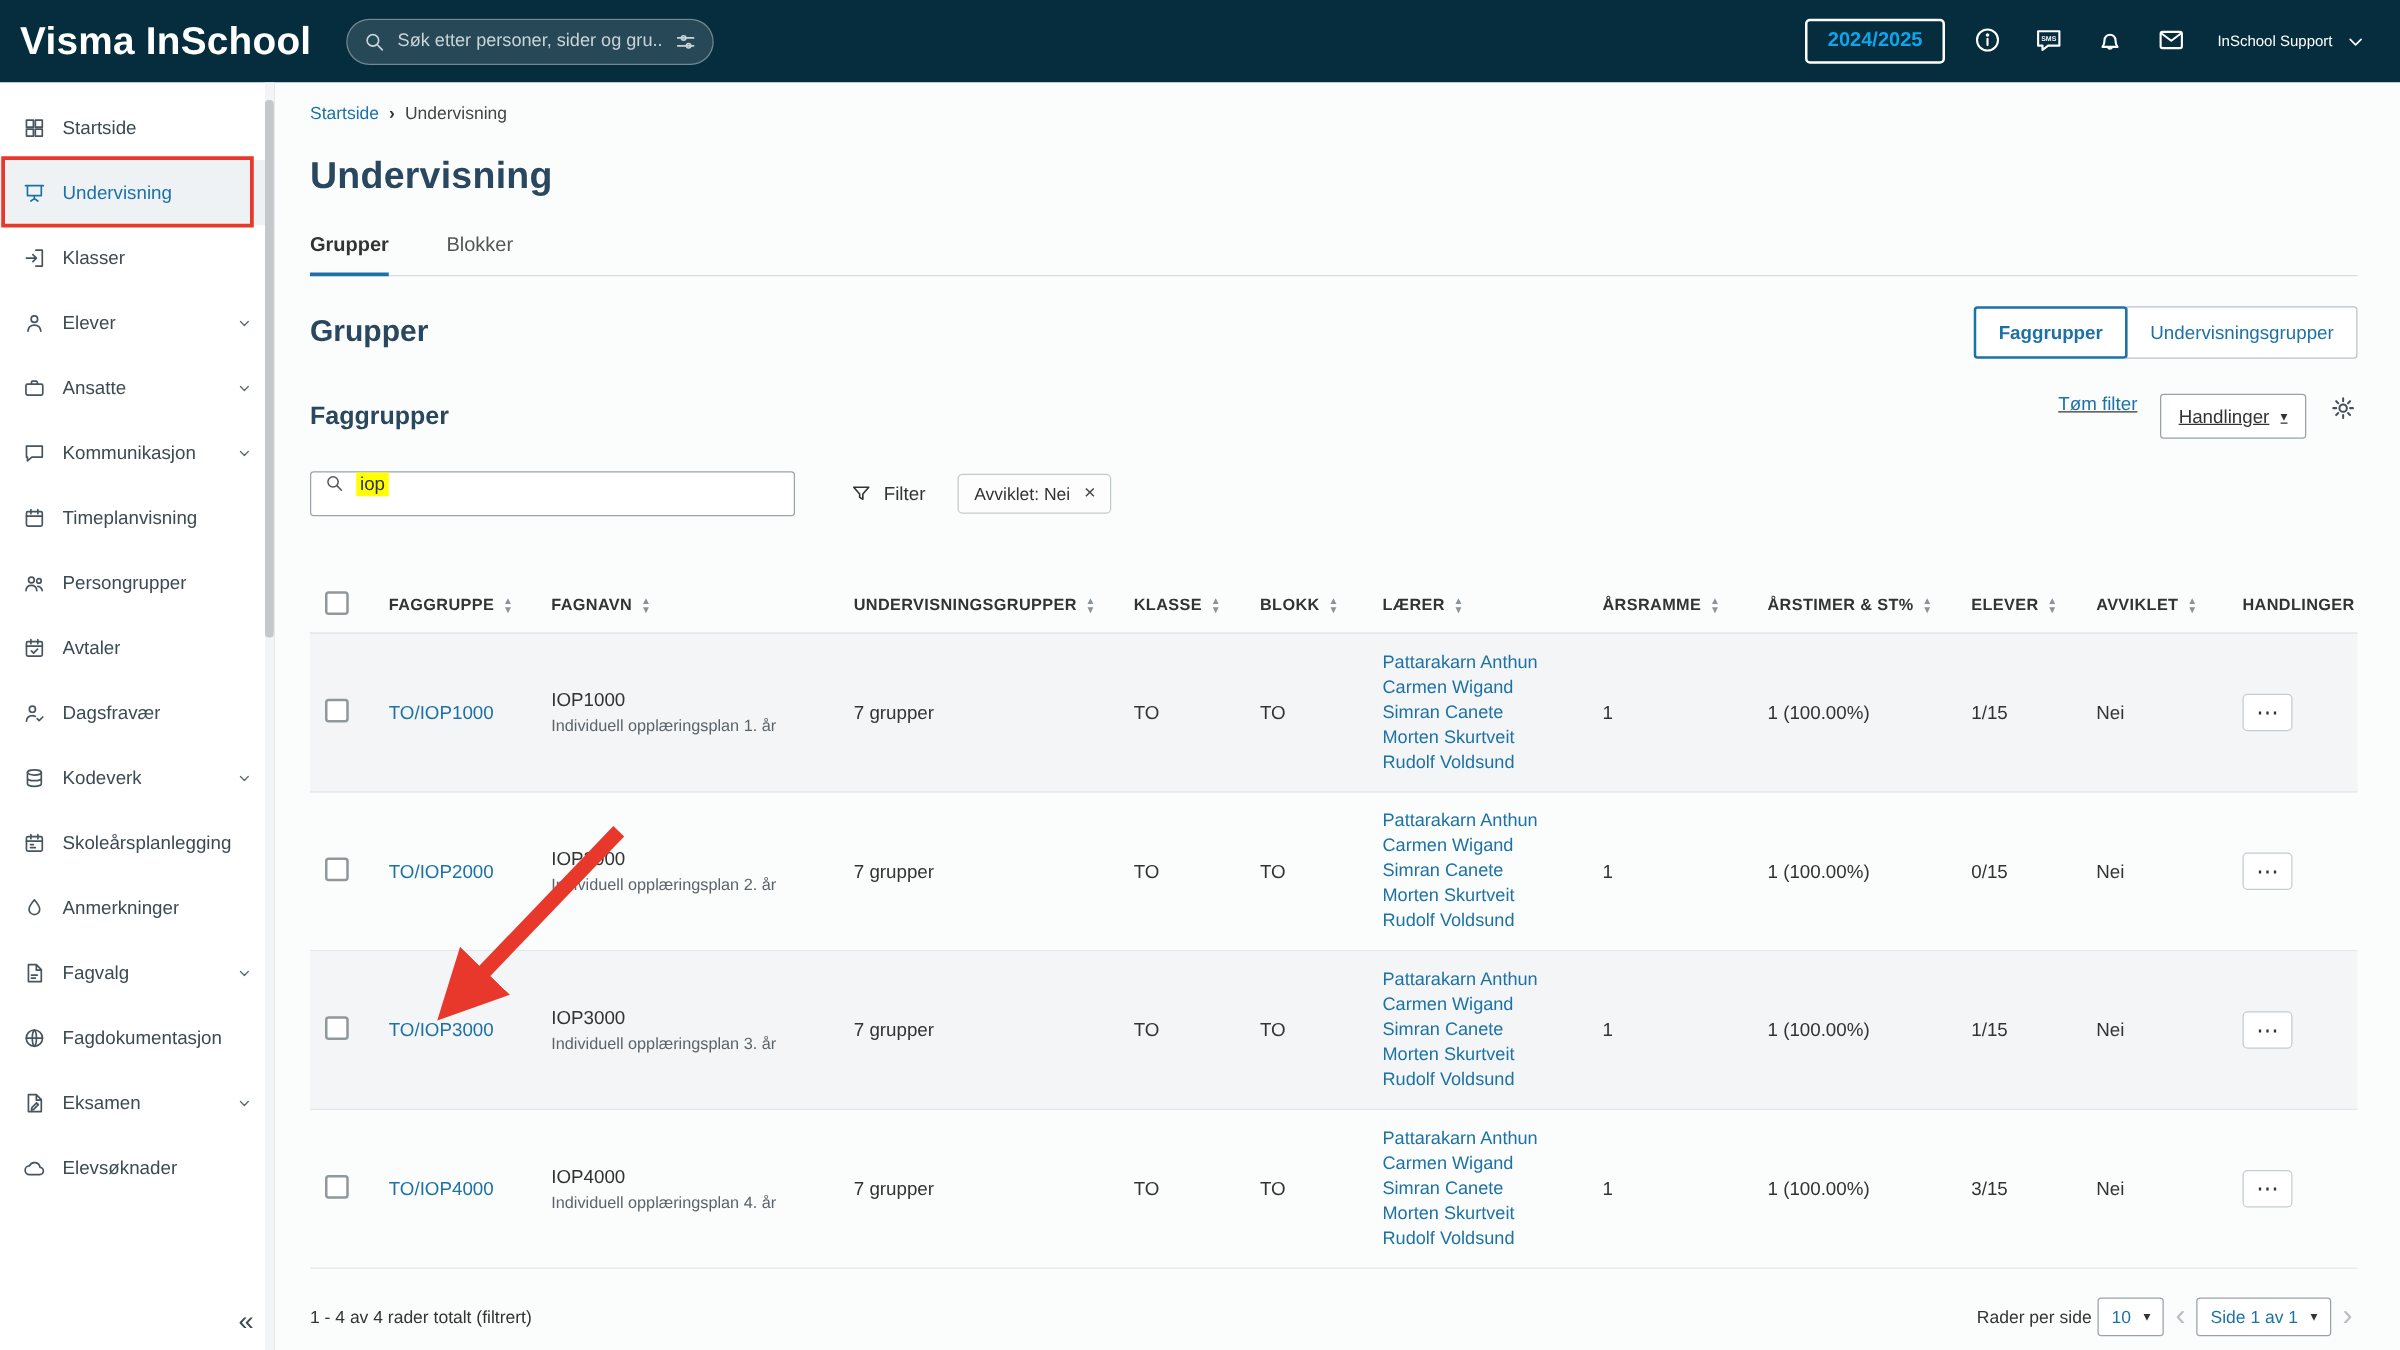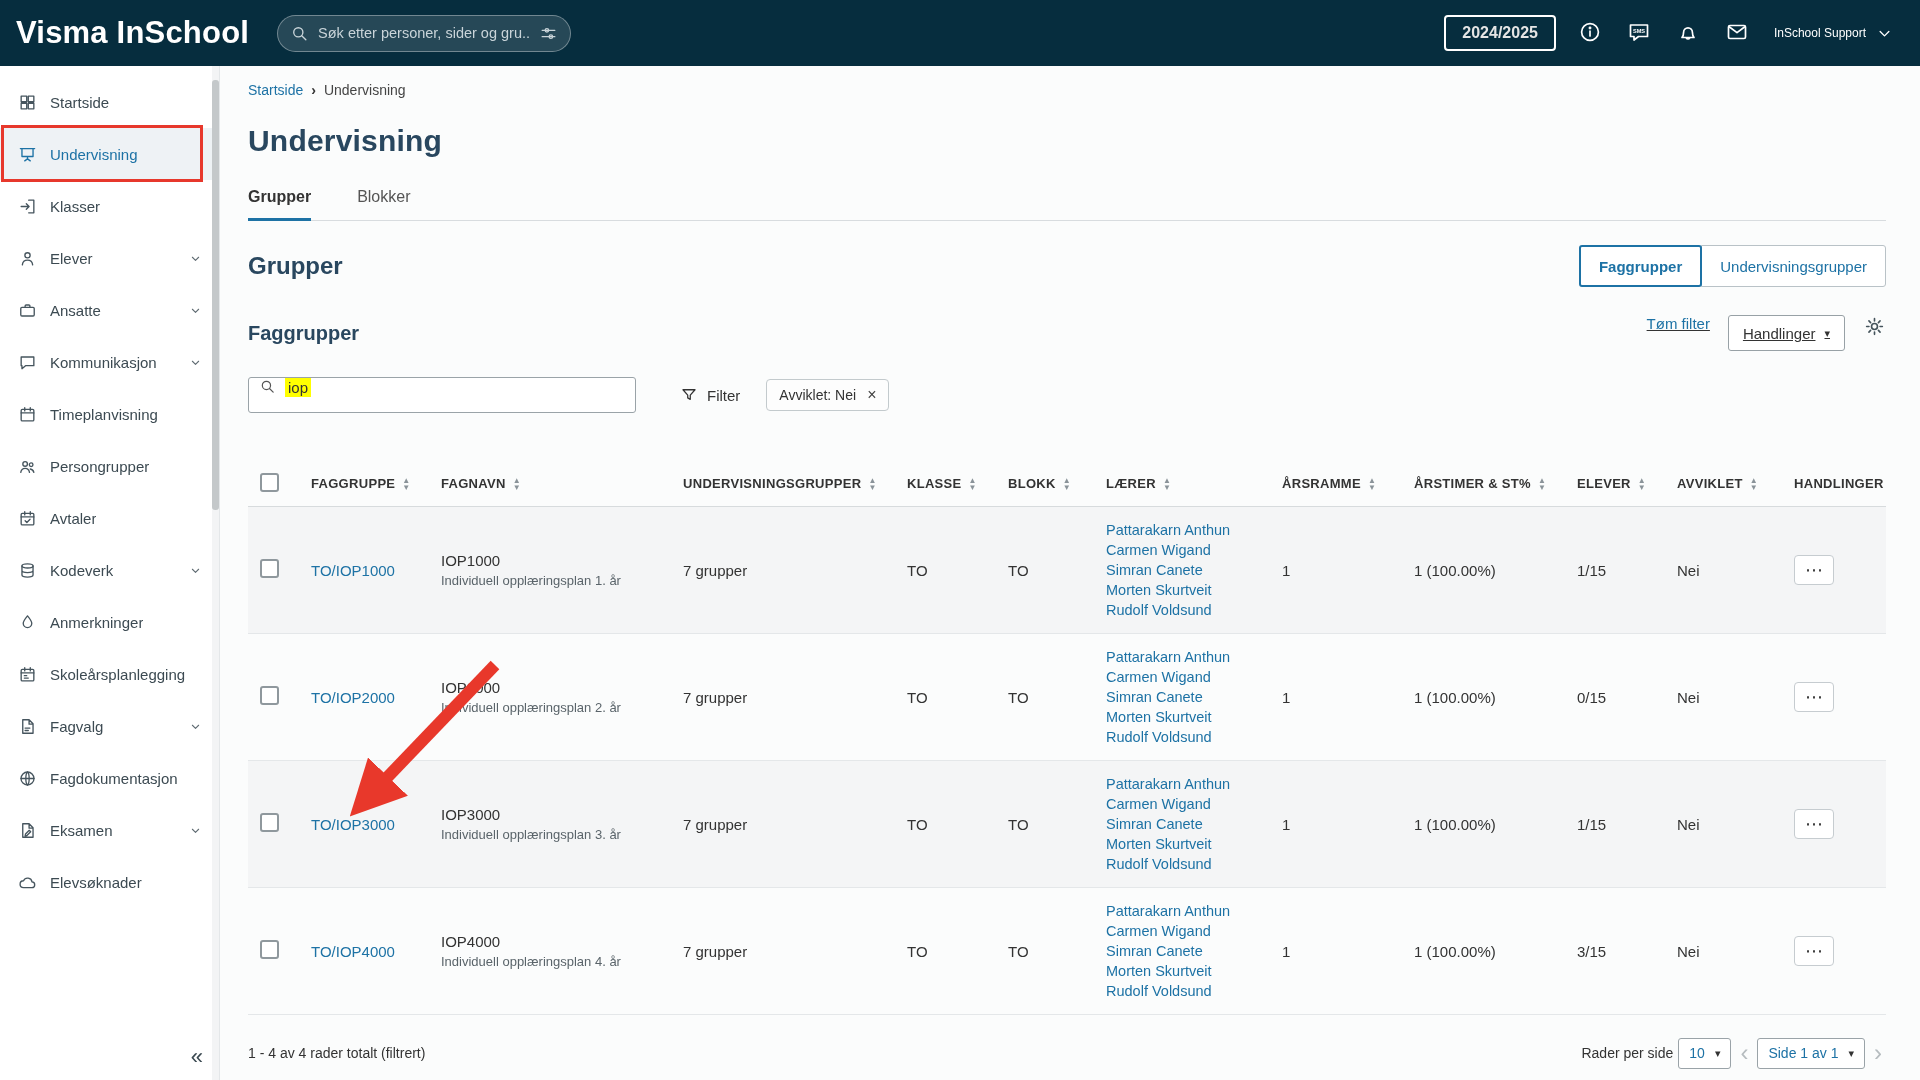--- a/index.html
+++ b/index.html
@@ -8,21 +8,21 @@
 
   
   .topbar { height:66px; background:#062d3e; display:flex; align-items:center; padding:0 26px 0 16px; color:#fff; }
   .brand { font-size:31px; font-weight:700; white-space:nowrap; letter-spacing:.2px; cursor:pointer; }
   .hsearch { margin-left:28px; width:294px; height:37px; background:rgba(255,255,255,.13); border:1px solid rgba(255,255,255,.35);
              border-radius:19px; display:flex; align-items:center; padding:0 12px; gap:9px; color:#c9d4d9; font-size:14.5px; cursor:text; }
   .hsearch .ph { flex:1; white-space:nowrap; overflow:hidden; }
   .hic { width:24px; height:24px; fill:none; stroke:currentColor; stroke-width:1.7; stroke-linecap:round; stroke-linejoin:round; }
   .hic.sm { width:19px; height:19px; }
   .topbar .right { margin-left:auto; display:flex; align-items:center; gap:22px; }
-  .year-btn { border:2px solid #fff; background:transparent; color:#e5e5e5; font-weight:700; font-size:16px;
+  .year-btn { border:2px solid #fff; background:transparent; color:#0ea5e9; font-weight:700; font-size:16px;
               padding:7px 16px; border-radius:4px; cursor:pointer; font-family:inherit; }
   .ticon { width:27px; height:27px; color:#fff; cursor:pointer; display:flex; }
   .support { display:flex; align-items:center; gap:9px; font-size:12px; cursor:pointer; white-space:nowrap; }
 
   
   .app { display:flex; height:1014px; position:relative; }
 
   
   .sidebar { width:220px; background:#fff; flex-shrink:0; padding-top:10px; position:relative; border-right:1px solid #e4e7e9; }
   .sitem { height:52px; display:flex; align-items:center; gap:13px; padding:0 16px 0 18px; color:#3c4a52; font-size:15px; cursor:pointer; }
@@ -257,47 +257,56 @@
           <svg class="ic" viewBox="0 0 24 24">
             <rect x="4" y="5.5" width="16" height="14.5" rx="1.5"></rect>
             <path d="M4 10h16M8.5 3.5v4M15.5 3.5v4M9 14.8l2.2 2.2 4-4"></path>
           </svg>
         </span>
       <span class="slabel">Avtaler</span>
     </div>
     <div class="sitem">
       <span class="sicon">
           <svg class="ic" viewBox="0 0 24 24">
+            <circle cx="10" cy="8" r="3.1"></circle>
+            <path d="M4 20c.4-3.4 2.7-5.4 6-5.4 1.1 0 2.1.2 3 .7M14.8 17.6l2 2 3.7-3.7"></path>
+          </svg>
+        </span>
+      <span class="slabel">Dagsfravær</span>
+    </div>
+    <div class="sitem">
+      <span class="sicon">
+          <svg class="ic" viewBox="0 0 24 24">
             <ellipse cx="12" cy="6.3" rx="7" ry="2.6"></ellipse>
             <path d="M5 6.3v11.4c0 1.4 3.1 2.6 7 2.6s7-1.2 7-2.6V6.3M5 12c0 1.4 3.1 2.6 7 2.6s7-1.2 7-2.6"></path>
           </svg>
         </span>
       <span class="slabel">Kodeverk</span>
       <span class="schev">
           <svg class="ic sm" viewBox="0 0 24 24">
             <path d="M7 10l5 5 5-5"></path>
           </svg>
         </span>
     </div>
     <div class="sitem">
       <span class="sicon">
           <svg class="ic" viewBox="0 0 24 24">
-            <path d="M12 3.6c3.4 4.1 5.4 6.7 5.4 9.5a5.4 5.4 0 0 1-10.8 0c0-2.8 2-5.4 5.4-9.5z"></path>
-          </svg>
-        </span>
-      <span class="slabel">Anmerkninger</span>
-    </div>
-    <div class="sitem">
-      <span class="sicon">
-          <svg class="ic" viewBox="0 0 24 24">
             <rect x="4" y="5.5" width="16" height="14.5" rx="1.5"></rect>
             <path d="M4 10h16M8.5 3.5v4M15.5 3.5v4M8 13.5h3M8 16.5h5"></path>
           </svg>
         </span>
       <span class="slabel">Skoleårsplanlegging</span>
+    </div>
+    <div class="sitem">
+      <span class="sicon">
+          <svg class="ic" viewBox="0 0 24 24">
+            <path d="M12 3.6c3.4 4.1 5.4 6.7 5.4 9.5a5.4 5.4 0 0 1-10.8 0c0-2.8 2-5.4 5.4-9.5z"></path>
+          </svg>
+        </span>
+      <span class="slabel">Anmerkninger</span>
     </div>
     <div class="sitem">
       <span class="sicon">
           <svg class="ic" viewBox="0 0 24 24">
             <path d="M6 3.5h8l5 5v12H6zM14 3.5V9h5M9 14h6M9 17h4"></path>
           </svg>
         </span>
       <span class="slabel">Fagvalg</span>
       <span class="schev">
           <svg class="ic sm" viewBox="0 0 24 24">

